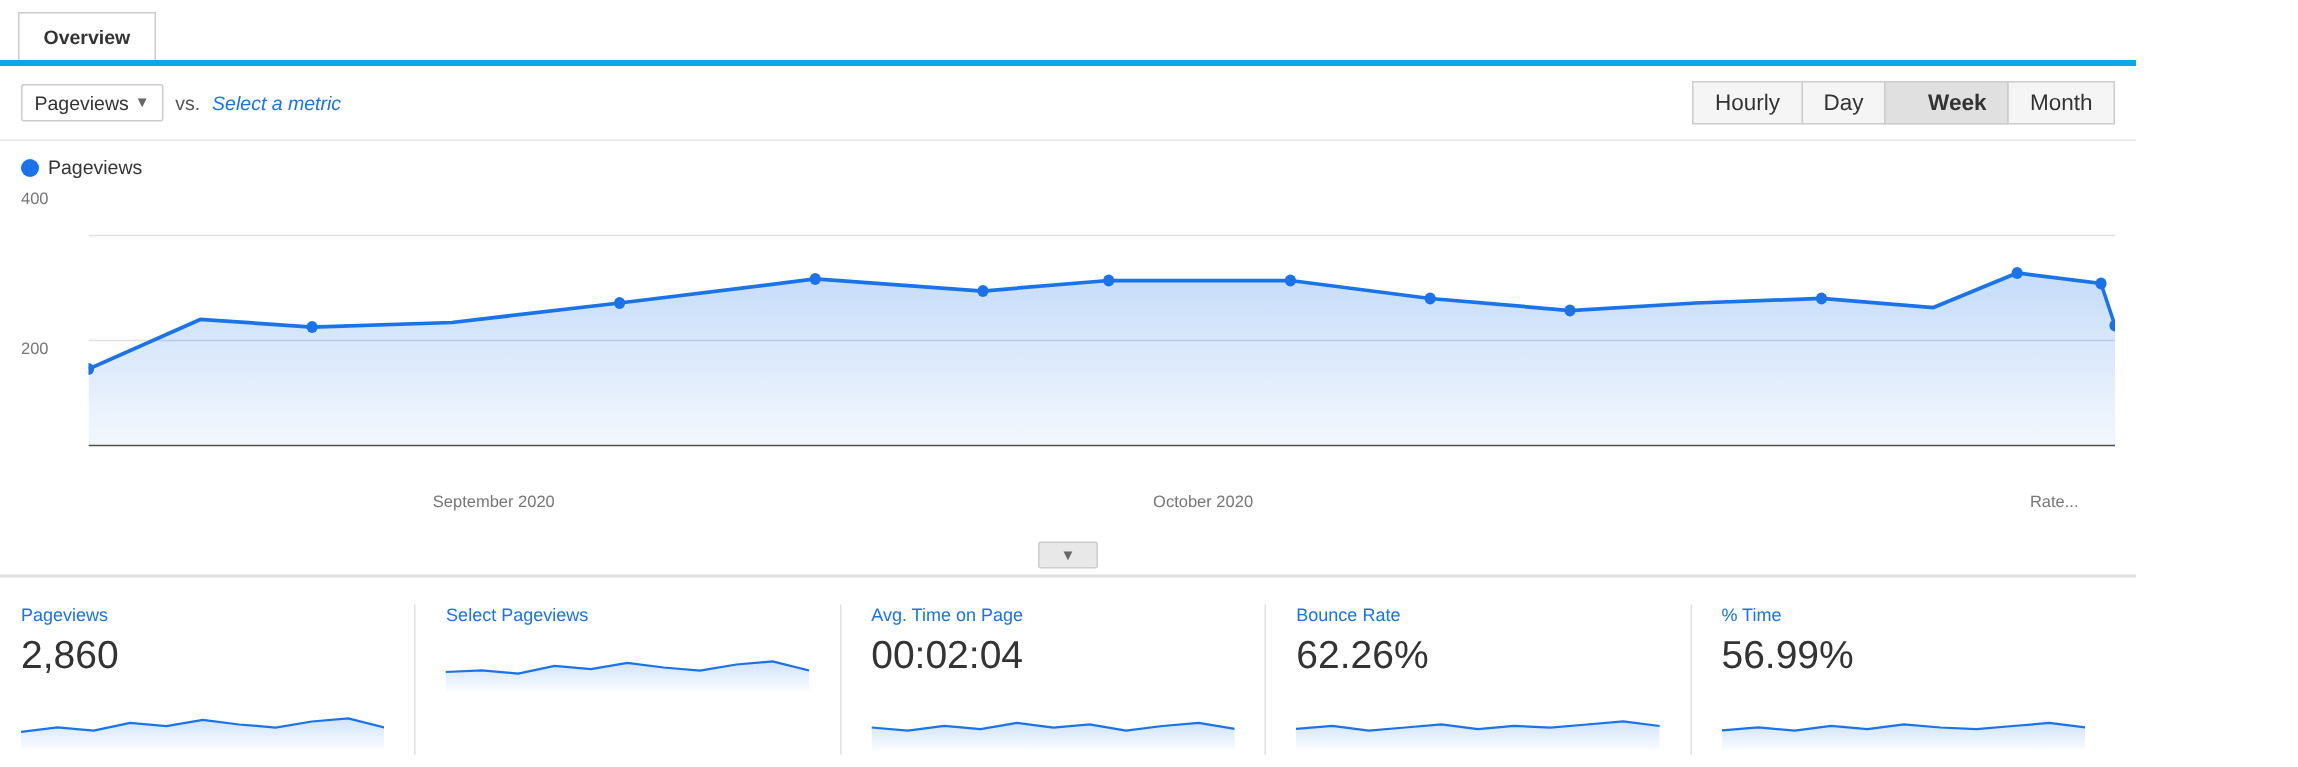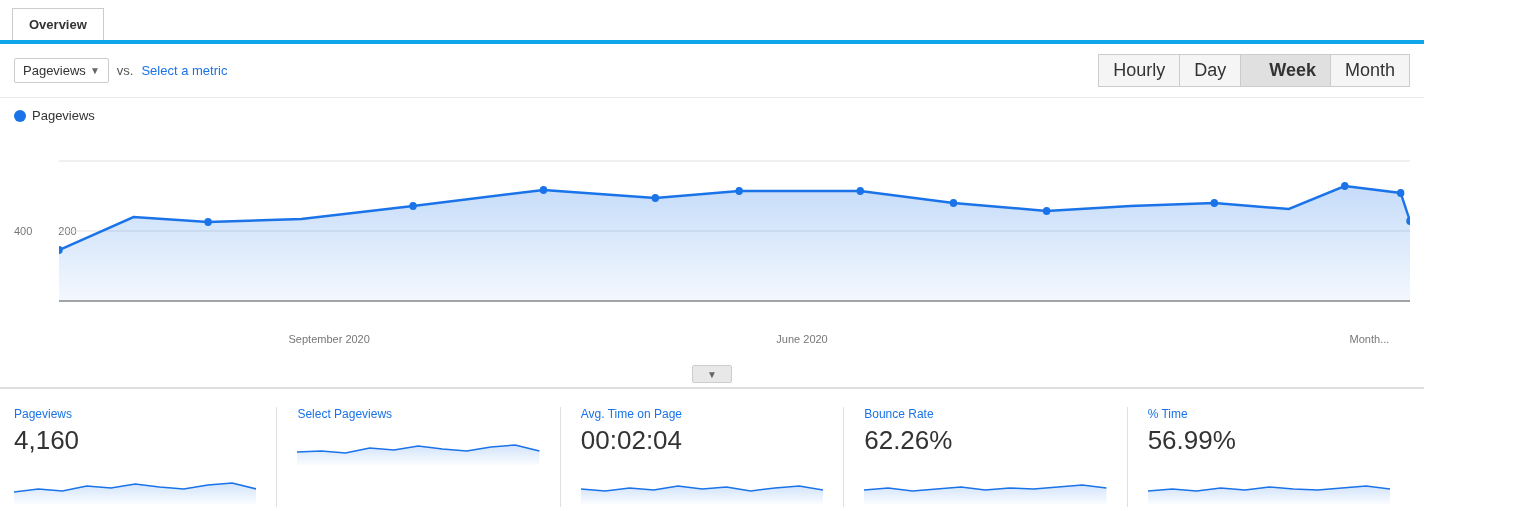--- a/index.html
+++ b/index.html
@@ -59,32 +59,33 @@
     .vs-label {
       color: #555;
       font-size: 13px;
     }
 
     .select-metric-link {
       color: #1a73e8;
       font-size: 13px;
       cursor: pointer;
       text-decoration: none;
+      font-style: italic;
     }
 
     .time-buttons {
       display: flex;
       gap: 0;
     }
 
     .time-btn {
       padding: 5px 14px;
       border: 1px solid #ccc;
       background: #f5f5f5;
-      font-size: 18px;
+      font-size: 15px;
       cursor: pointer;
       color: #333;
       margin-left: -1px;
     }
 
     .time-btn.active {
       background: #e0e0e0;
       font-weight: bold;
       z-index: 1;
       position: relative;
@@ -123,23 +124,23 @@
       margin-bottom: 0;
     }
 
     .chart-y-labels {
       position: absolute;
       left: 0;
       top: 0;
       bottom: 30px;
       width: 40px;
       display: flex;
-      flex-direction: row;
+      flex-direction: column;
       justify-content: space-between;
-      align-items: center;
+      align-items: flex-start;
       padding-right: 6px;
       gap: 26px;
     }
 
     .y-label {
       font-size: 11px;
       color: #777;
     }
 
     .chart-inner {
@@ -304,35 +305,35 @@
             <circle cx="1380" cy="55" r="4" fill="#1a73e8"></circle>
             <circle cx="1440" cy="62" r="4" fill="#1a73e8"></circle>
             <circle cx="1450" cy="90" r="4" fill="#1a73e8"></circle>
 
             <line x1="0" y1="170" x2="1450" y2="170" stroke="#555" stroke-width="1"></line>
           </svg>
         </div>
 
         <div class="x-labels">
           <span class="x-label" style="left:20%">September 2020</span>
-          <span class="x-label" style="left:55%">June 2020</span>
-          <span class="x-label" style="left:97%">Month...</span>
+          <span class="x-label" style="left:55%">October 2020</span>
+          <span class="x-label" style="left:97%">Rate...</span>
         </div>
       </div>
     </div>
 
     <div class="scroll-handle-area">
       <div class="scroll-handle">▼</div>
     </div>
 
     <div class="stats-row">
 
       <div class="stat-card">
         <div class="stat-label">Pageviews</div>
-        <div class="stat-value">4,160</div>
+        <div class="stat-value">2,860</div>
         <svg class="mini-chart" viewBox="0 0 200 40" preserveAspectRatio="none">
           <defs>
             <linearGradient id="mg1" x1="0" y1="0" x2="0" y2="1">
               <stop offset="0%" stop-color="#1a73e8" stop-opacity="0.2"></stop>
               <stop offset="100%" stop-color="#1a73e8" stop-opacity="0.02"></stop>
             </linearGradient>
           </defs>
           <polygon points="0,40 0,28 20,25 40,27 60,22 80,24 100,20 120,23 140,25 160,21 180,19 200,25 200,40" fill="url(#mg1)"></polygon>
           <polyline points="0,28 20,25 40,27 60,22 80,24 100,20 120,23 140,25 160,21 180,19 200,25" fill="none" stroke="#1a73e8" stroke-width="1.5"></polyline>
         </svg>

